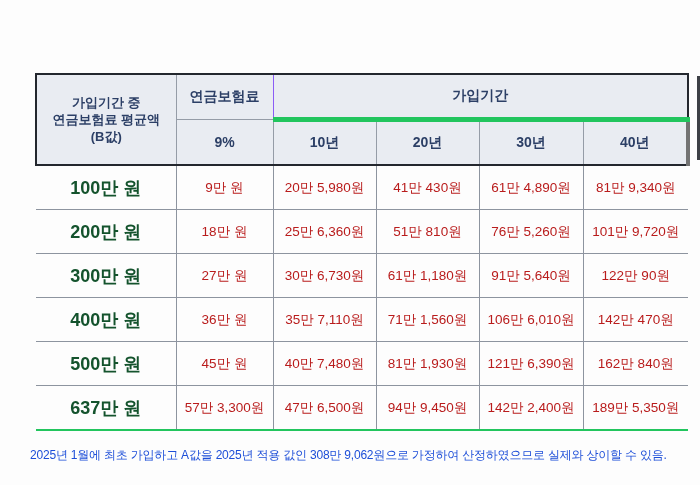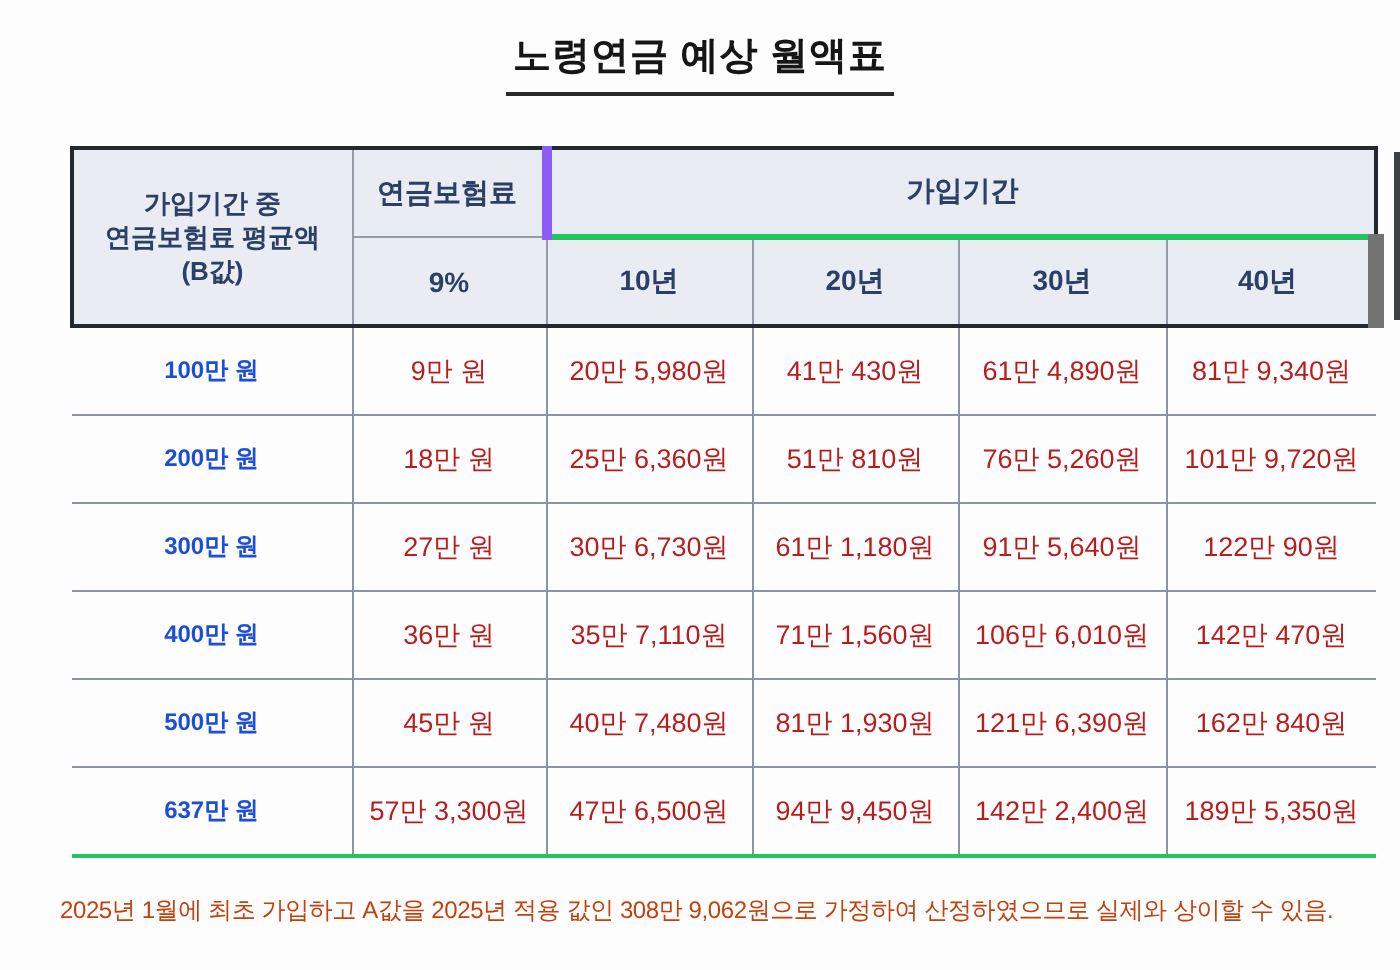--- a/index.html
+++ b/index.html
@@ -59,76 +59,73 @@
     font-size: 13px;
     line-height: 17px;
     border-top: 2px solid #23272e;
     border-left: 2px solid #23272e;
     border-bottom: 2px solid #23272e;
     border-right: 1px solid #959ca7;
   }
   .th-b .hline { display: block; }
   .th-premium {
     border-top: 2px solid #23272e;
-    border-right: 5px solid #8b5cf6;
+    border-right: 1px solid #8b5cf6;
     border-bottom: 1px solid #959ca7;
   }
   .th-period {
     border-top: 2px solid #23272e;
     border-right: 2px solid #23272e;
-    border-bottom: 3px solid #22c55e;
+    border-bottom: 5px solid #22c55e;
   }
   .th-rate, .th-year {
     border-right: 1px solid #959ca7;
     border-bottom: 2px solid #23272e;
   }
-  .th-last { border-right: 8px solid #737373; }
+  .th-last { border-right: 4px solid #737373; }
   tbody td {
     background: #fdfdfd;
     height: 43px;
     font-size: 13.5px;
     color: #b91c1c;
     border-bottom: 1px solid #8d949f;
     border-right: 1px solid #8d949f;
   }
   tbody td:last-child { border-right: none; }
   tbody td.col-b {
     font-weight: 700;
-    font-size: 12px;
-    color: #1d4ed8;
+    font-size: 18px;
+    color: #14532d;
   }
   tbody tr:last-child td { border-bottom: 2px solid #22c55e; }
   .footnote {
     position: absolute;
     left: 30px;
     top: 447px;
     width: 655px;
     margin: 0;
     font-size: 12px;
     line-height: 16px;
-    color: #c2410c;
+    color: #1d4ed8;
     letter-spacing: -0.2px;
   }
   .edge-artifact {
     position: absolute;
     top: 76px;
     right: 0px;
     width: 3px;
     height: 84px;
     background: #3d4046;
   }
 </style>
 </head>
 <body>
 
 <div class="canvas">
 
-  <div class="title-wrap">
-    <h1>노령연금 예상 월액표</h1>
-  </div>
 
   <table class="pension">
     <colgroup>
       <col style="width:140px">
       <col style="width:97px">
       <col style="width:103px">
       <col style="width:103px">
       <col style="width:104px">
       <col style="width:105px">
     </colgroup>

